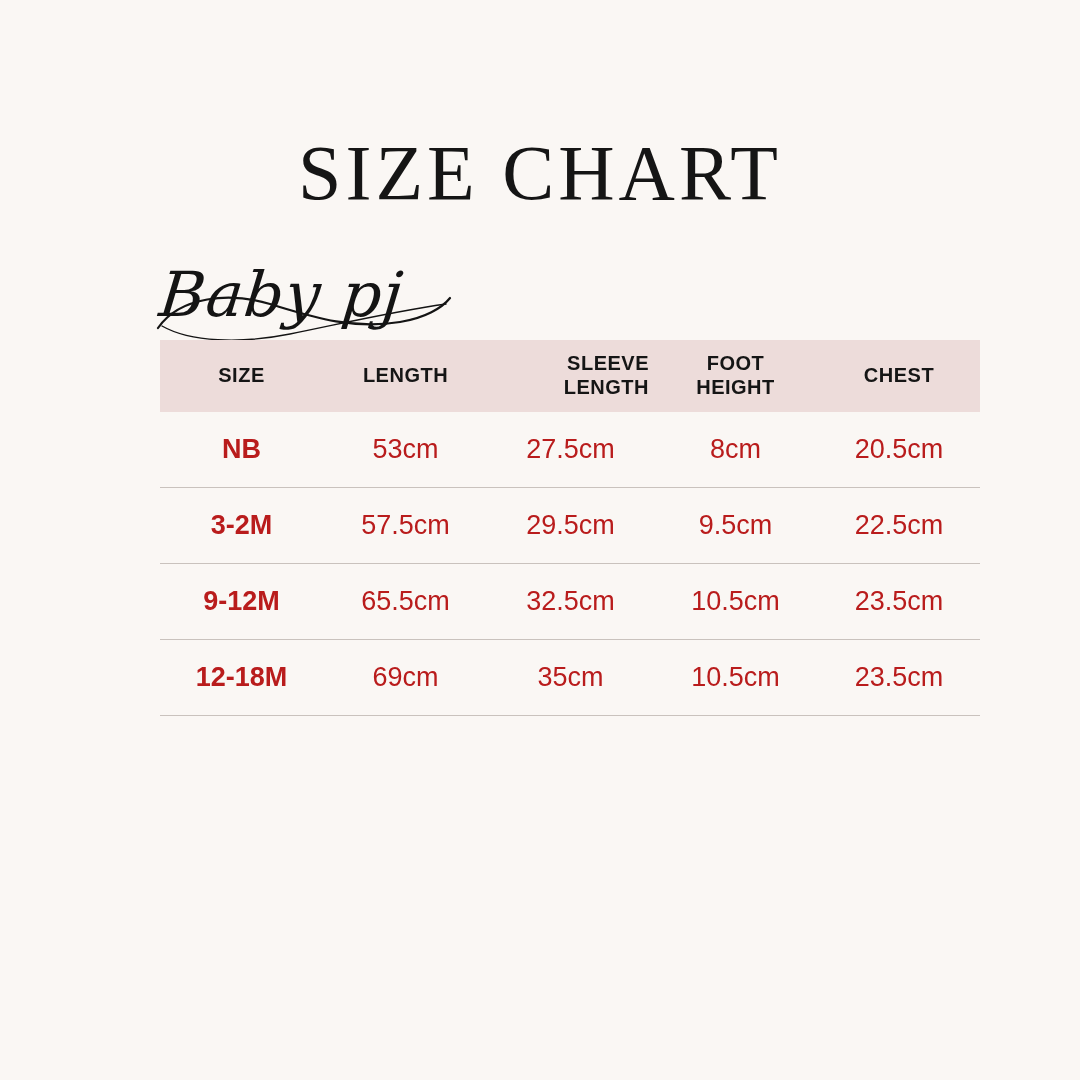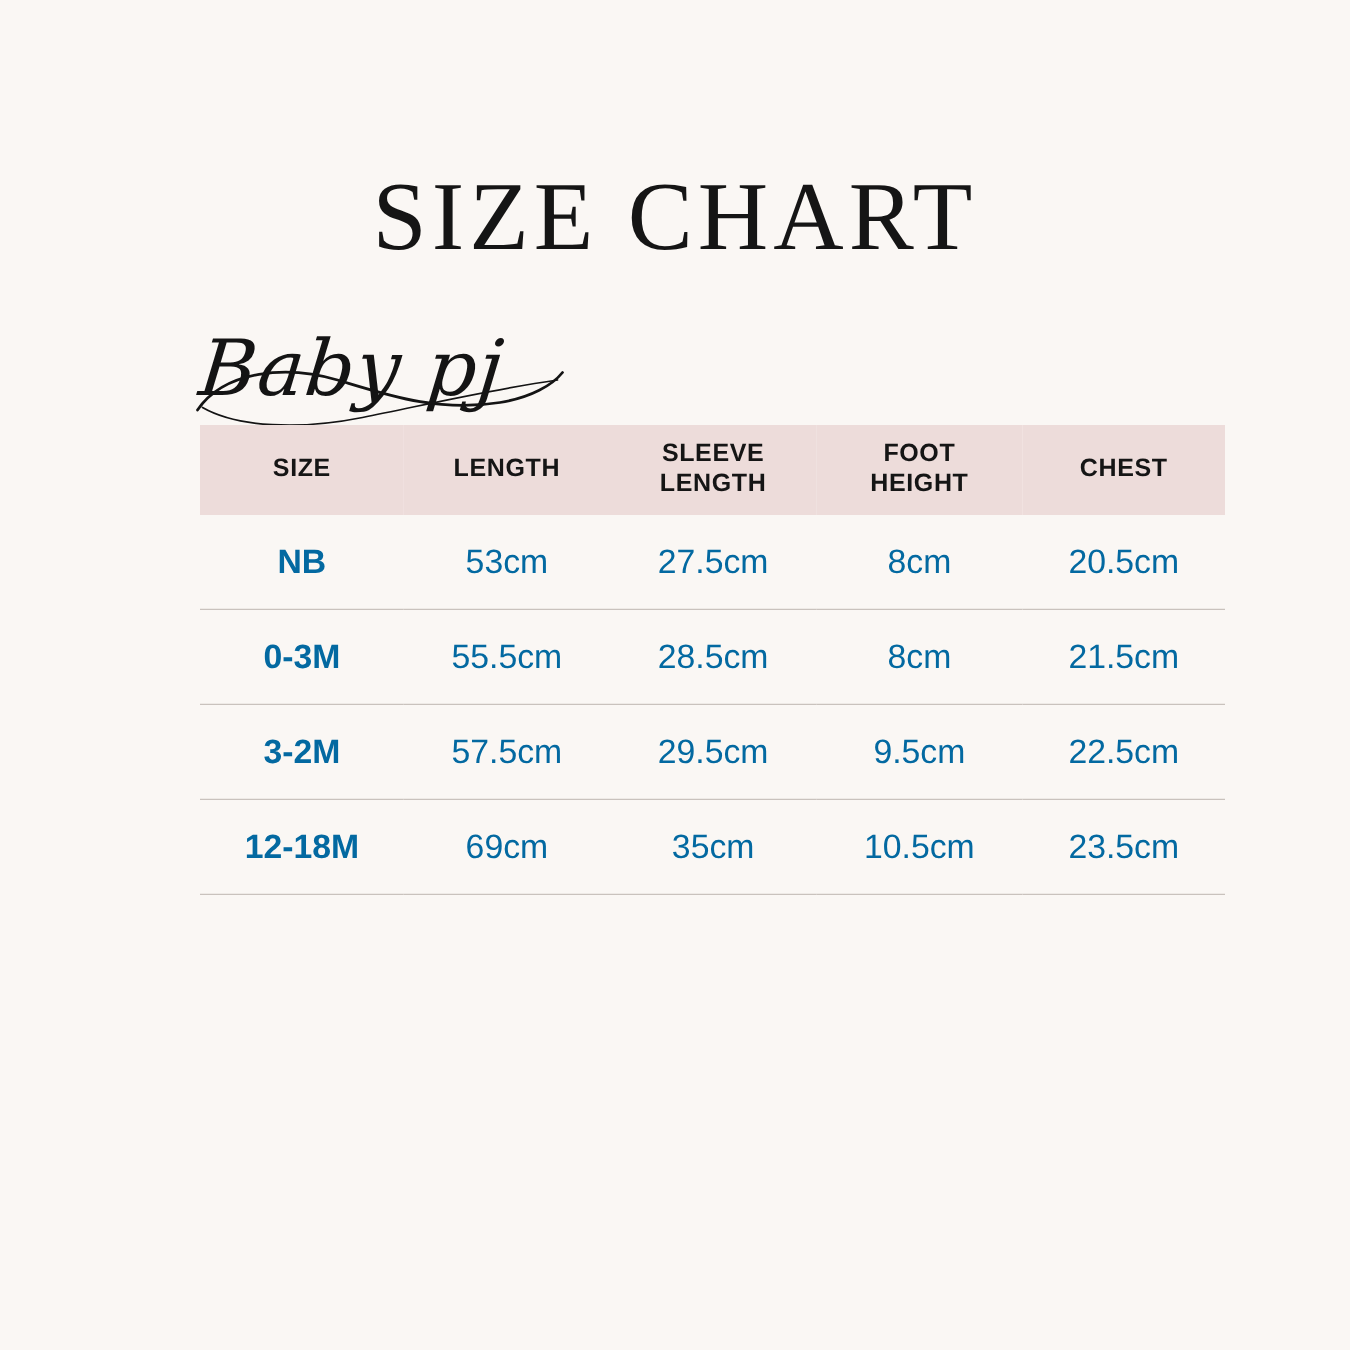--- a/index.html
+++ b/index.html
@@ -68,29 +68,29 @@
     font-weight: bold;
     letter-spacing: 0.5px;
     height: 72px;
     vertical-align: middle;
     text-align: center;
     line-height: 1.18;
     padding: 0 4px;
   }
   thead th.col-size { width: 155px; }
   thead th.col-length { width: 157px; }
-  thead th.col-sleeve { width: 157px; }
+  thead th.col-sleeve { width: 157px; text-align: right; }
   thead th.col-foot { width: 157px; }
   thead th.col-chest { width: 154px; }
   tbody td {
     height: 73px;
     text-align: center;
     vertical-align: middle;
     font-size: 27px;
-    color: #0369a1;
+    color: #b91c1c;
     border-bottom: 1px solid #c9c2bd;
     font-weight: 400;
   }
   tbody td.size-cell {
     font-weight: bold;
     font-size: 27px;
   }
   tbody tr:first-child td {
     border-top: 0;
   }
@@ -127,32 +127,32 @@
       </thead>
       <tbody>
         <tr>
           <td class="size-cell">NB</td>
           <td>53cm</td>
           <td>27.5cm</td>
           <td>8cm</td>
           <td>20.5cm</td>
         </tr>
         <tr>
-          <td class="size-cell">0-3M</td>
-          <td>55.5cm</td>
-          <td>28.5cm</td>
-          <td>8cm</td>
-          <td>21.5cm</td>
-        </tr>
-        <tr>
           <td class="size-cell">3-2M</td>
           <td>57.5cm</td>
           <td>29.5cm</td>
           <td>9.5cm</td>
           <td>22.5cm</td>
+        </tr>
+        <tr>
+          <td class="size-cell">9-12M</td>
+          <td>65.5cm</td>
+          <td>32.5cm</td>
+          <td>10.5cm</td>
+          <td>23.5cm</td>
         </tr>
         <tr>
           <td class="size-cell">12-18M</td>
           <td>69cm</td>
           <td>35cm</td>
           <td>10.5cm</td>
           <td>23.5cm</td>
         </tr>
       </tbody>
     </table>

